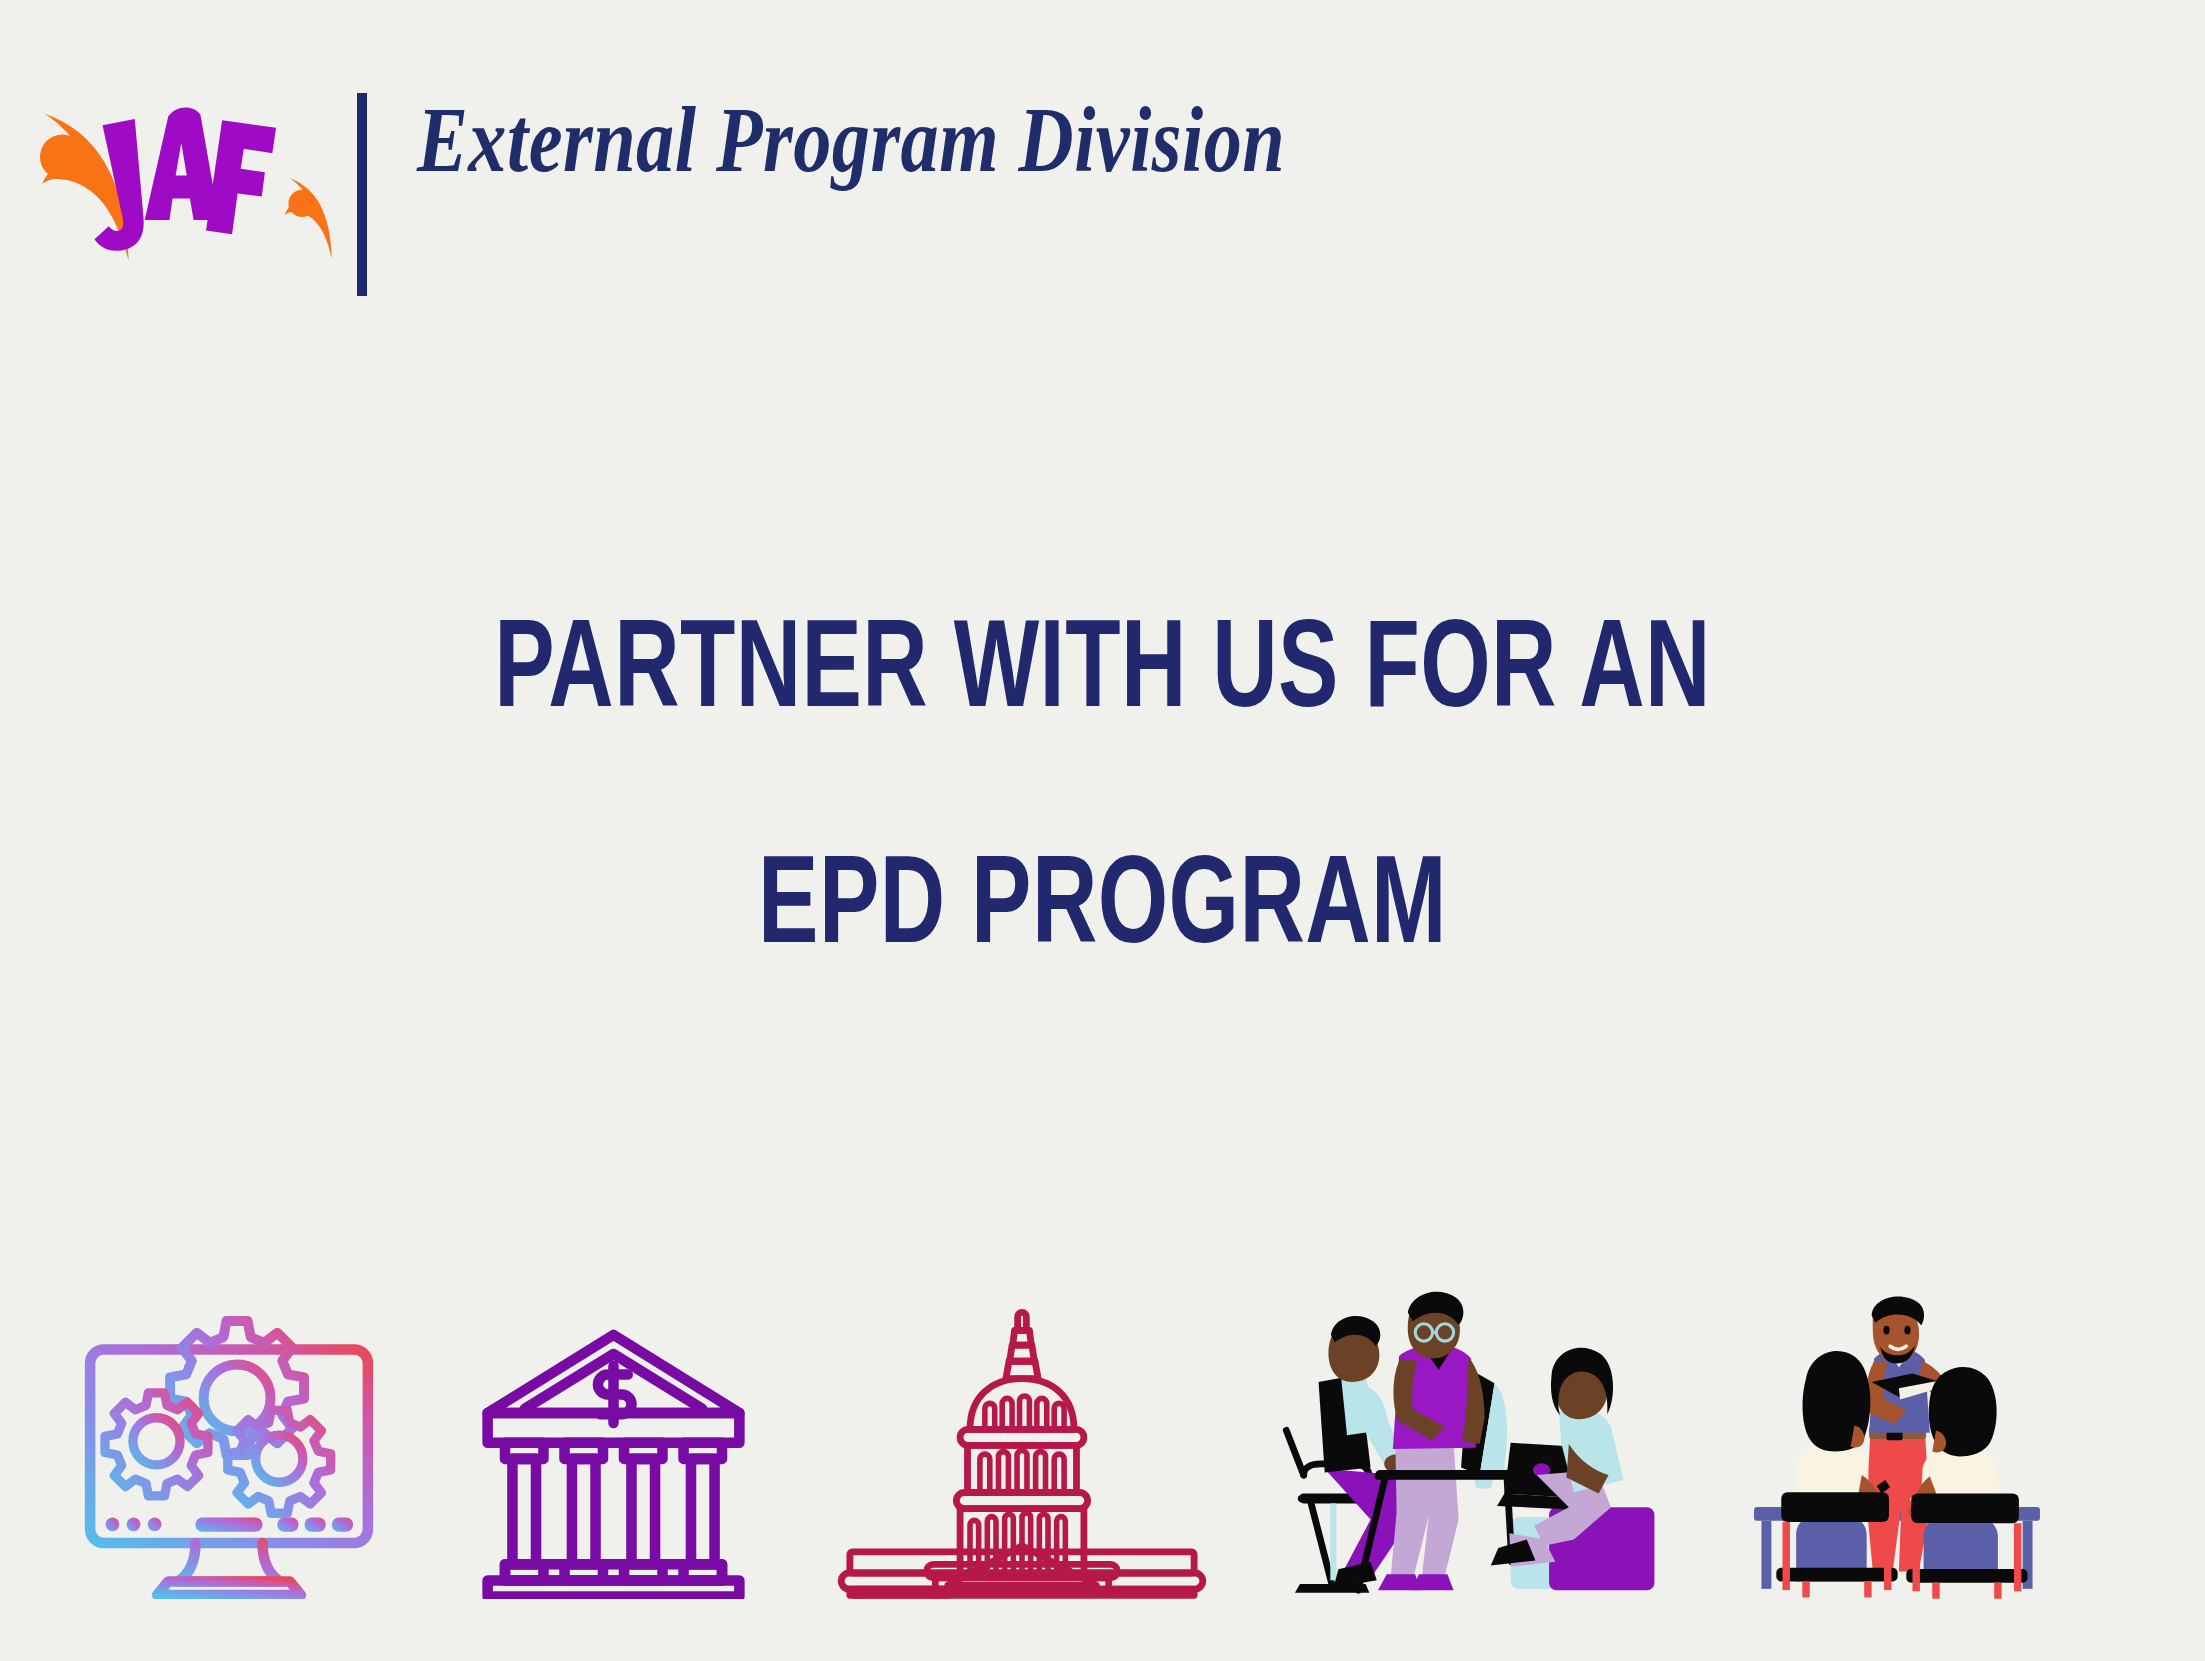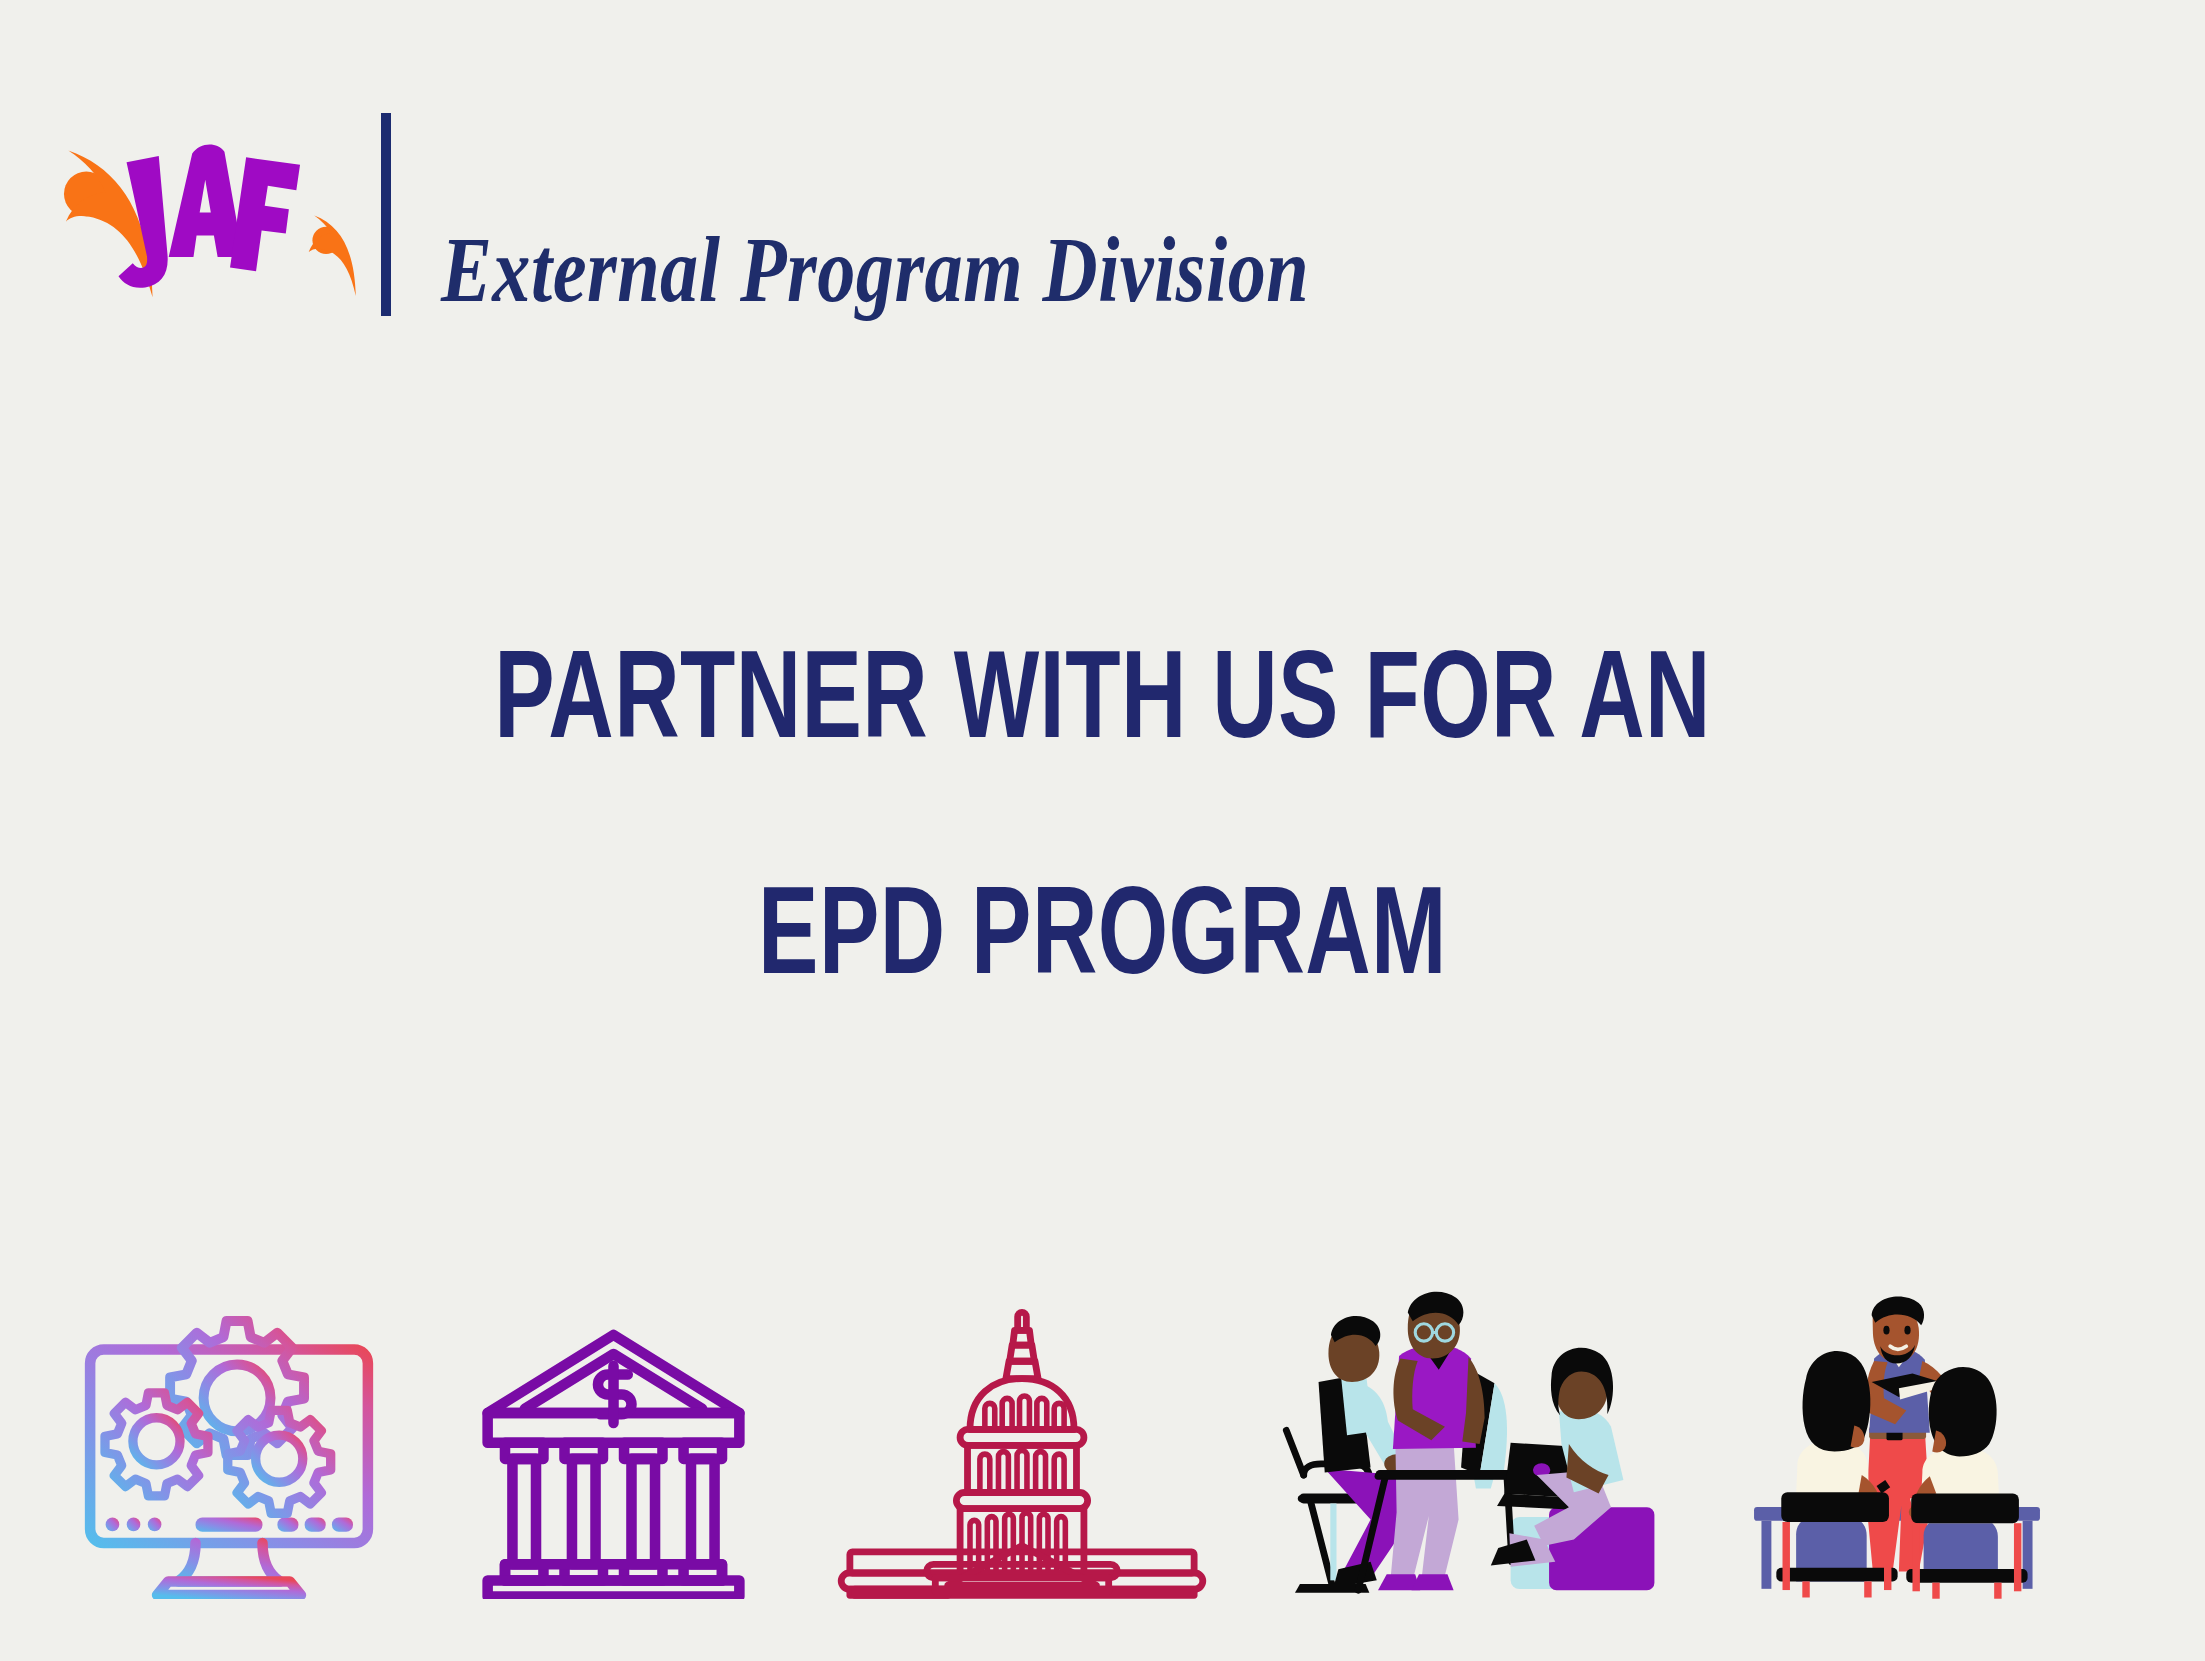--- a/index.html
+++ b/index.html
@@ -12,23 +12,23 @@
     background: #f0f0ec;
     font-family: "Liberation Sans", sans-serif;
     overflow: hidden;
     position: relative;
   }
 
   
   .header {
     position: absolute;
     top: 93px;
-    left: 46px;
+    left: 22px;
     display: flex;
-    align-items: flex-end;
+    align-items: flex-start;
     height: 223px;
   }
   .logo-mark {
     width: 316px;
     height: 186px;
     flex: none;
     display: block;
   }
   .header-divider {
     width: 10.5px;
@@ -47,21 +47,21 @@
     line-height: 1;
     letter-spacing: 0.6px;
     transform: scaleX(0.82);
     transform-origin: left center;
     white-space: nowrap;
   }
 
   
   .headline {
     position: absolute;
-    top: 629px;
+    top: 598px;
     left: 0;
     width: 100%;
     text-align: center;
     color: #21286e;
   }
   .headline-line {
     font-family: "Liberation Sans", sans-serif;
     font-weight: 700;
     font-size: 124px;
     line-height: 1.06;

